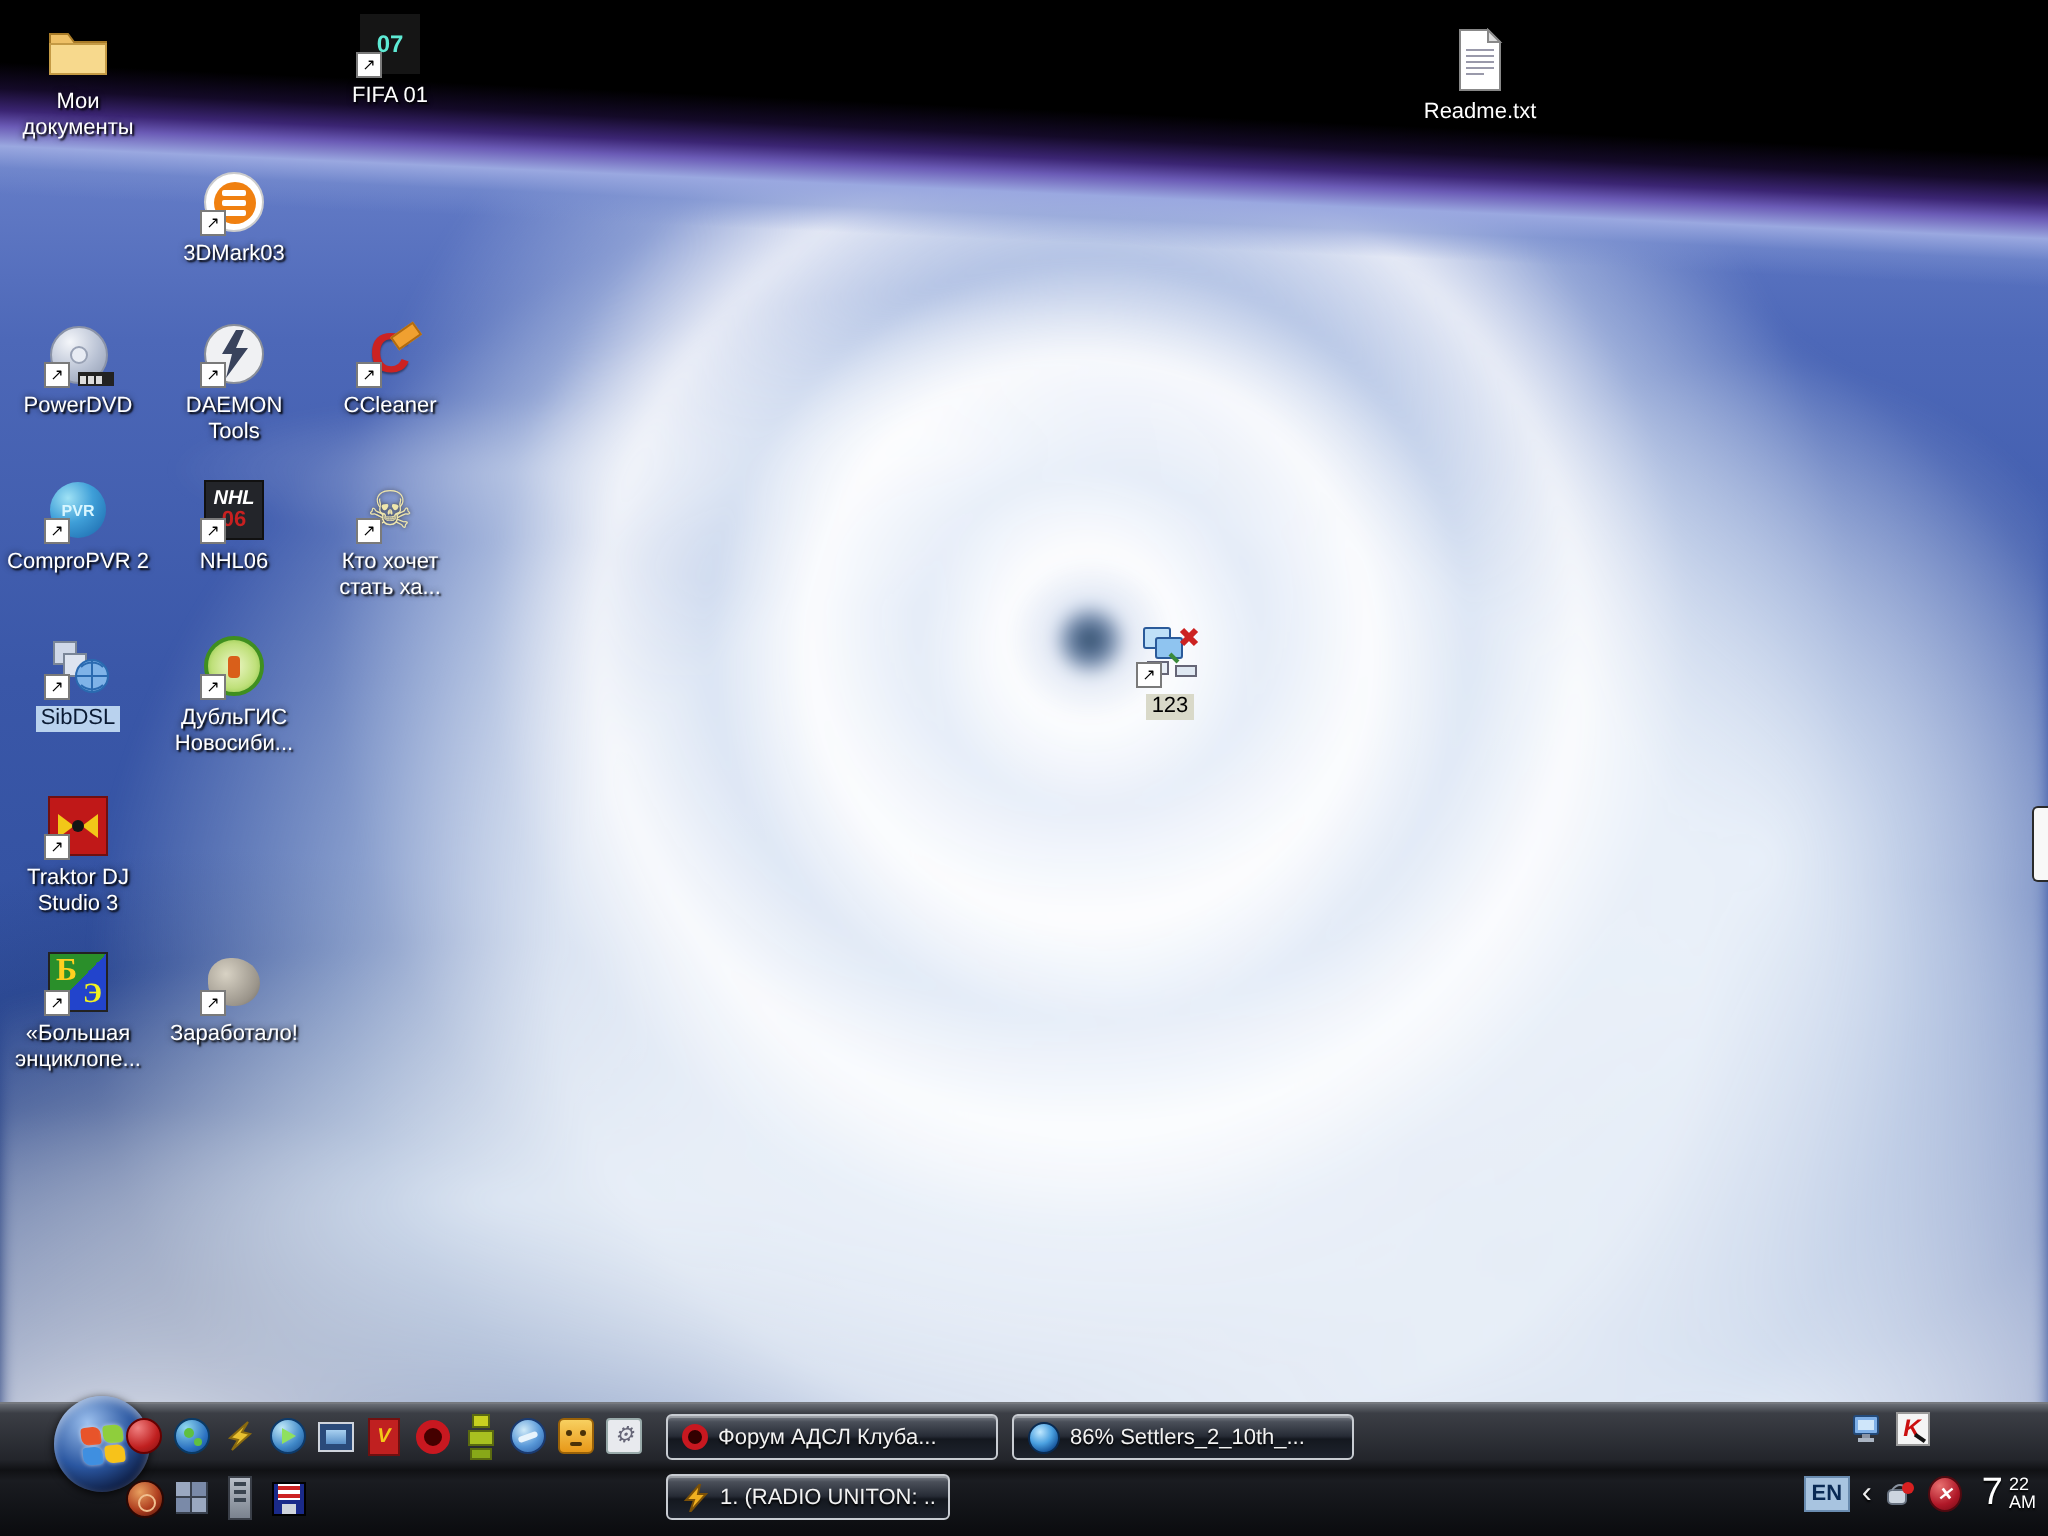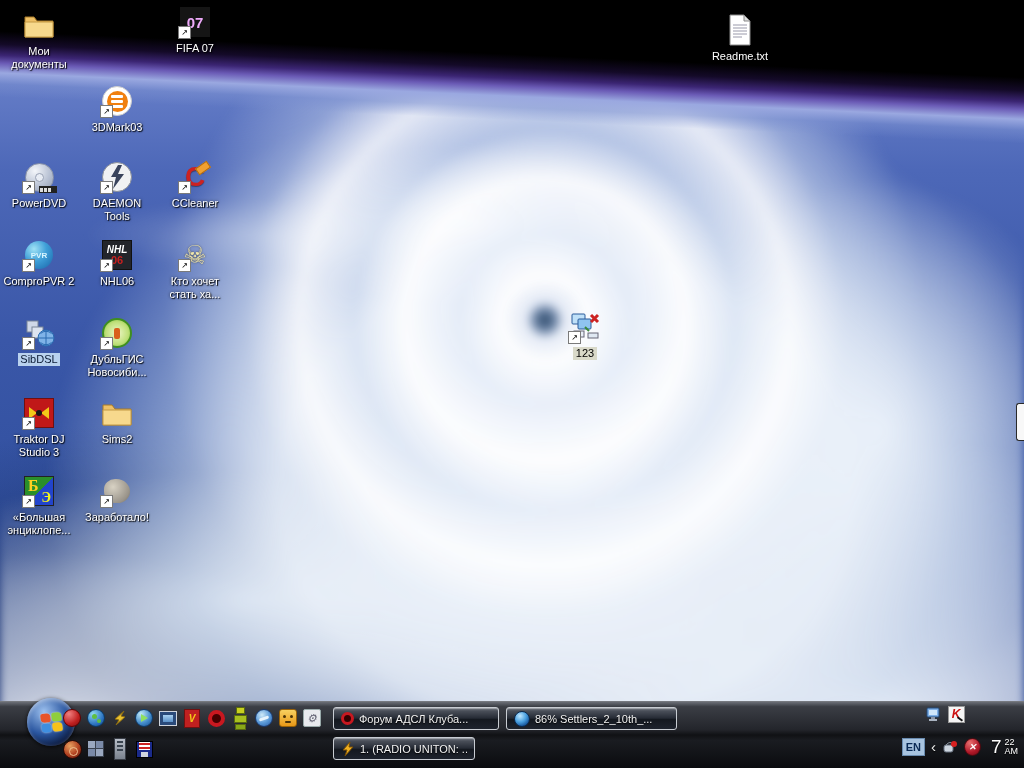--- a/index.html
+++ b/index.html
@@ -94,25 +94,25 @@
           <path d="M2 6 h9 l3 4 h16 v16 H2 z" fill="#eec066" stroke="#a87b28"></path>
           <path d="M2 11 h28 v15 H2 z" fill="#f7d98d" stroke="#c49a45"></path>
         </svg>
     </div>
     <div class="dlabel">Мои документы</div>
   </div>
 
   <div class="dicon" style="left:157px;top:5px">
     <div class="ig">
       <div style="width:30px;height:30px;background:rgba(25,25,25,.85);display:flex;align-items:center;justify-content:center">
-          <span style="color:#f0abfc;font-weight:bold;font-size:15px">07</span>
-        </div>
-      <span class="sarr">↗</span>
-    </div>
-    <div class="dlabel">FIFA 07</div>
+          <span style="color:#5eead4;font-weight:bold;font-size:12px">07</span>
+        </div>
+      <span class="sarr">↗</span>
+    </div>
+    <div class="dlabel">FIFA 01</div>
   </div>
 
   <div class="dicon" style="left:702px;top:13px">
     <div class="ig">
       <svg width="26" height="32" viewBox="0 0 26 32">
           <path d="M3 1 h14 l6 6 v24 H3 z" fill="#fff" stroke="#888"></path>
           <path d="M17 1 l6 6 h-6 z" fill="#ddd" stroke="#888"></path>
           <g stroke="#99a" stroke-width="1">
             <line x1="6" y1="11" x2="20" y2="11"></line>
             <line x1="6" y1="14" x2="20" y2="14"></line>
@@ -235,29 +235,20 @@
             <path d="M2 2 L10 8 L2 14 Z" fill="#f2c818"></path>
             <path d="M22 2 L14 8 L22 14 Z" fill="#f2c818"></path>
             <circle cx="12" cy="8" r="3" fill="#151515"></circle>
           </svg>
       </div>
       <span class="sarr">↗</span>
     </div>
     <div class="dlabel">Traktor DJ Studio 3</div>
   </div>
 
-  <div class="dicon" style="left:79px;top:396px">
-    <div class="ig">
-      <svg width="32" height="28" viewBox="0 0 32 28">
-          <path d="M2 6 h9 l3 4 h16 v16 H2 z" fill="#eec066" stroke="#a87b28"></path>
-          <path d="M2 11 h28 v15 H2 z" fill="#f7d98d" stroke="#c49a45"></path>
-        </svg>
-    </div>
-    <div class="dlabel">Sims2</div>
-  </div>
 
   <div class="dicon" style="left:1px;top:474px">
     <div class="ig">
       <div style="width:28px;height:28px;background:linear-gradient(135deg,#2a8f2a 0 50%,#2244cc 50% 100%);position:relative;border:1px solid #222">
         <span style="position:absolute;left:3px;top:0;color:#ffd020;font-weight:bold;font-size:16px;font-family:'Liberation Serif',serif">Б</span>
         <span style="position:absolute;right:2px;bottom:-1px;color:#f2f220;font-weight:bold;font-size:14px;font-family:'Liberation Serif',serif">Э</span>
       </div>
       <span class="sarr">↗</span>
     </div>
     <div class="dlabel">«Большая энциклопе...</div>

